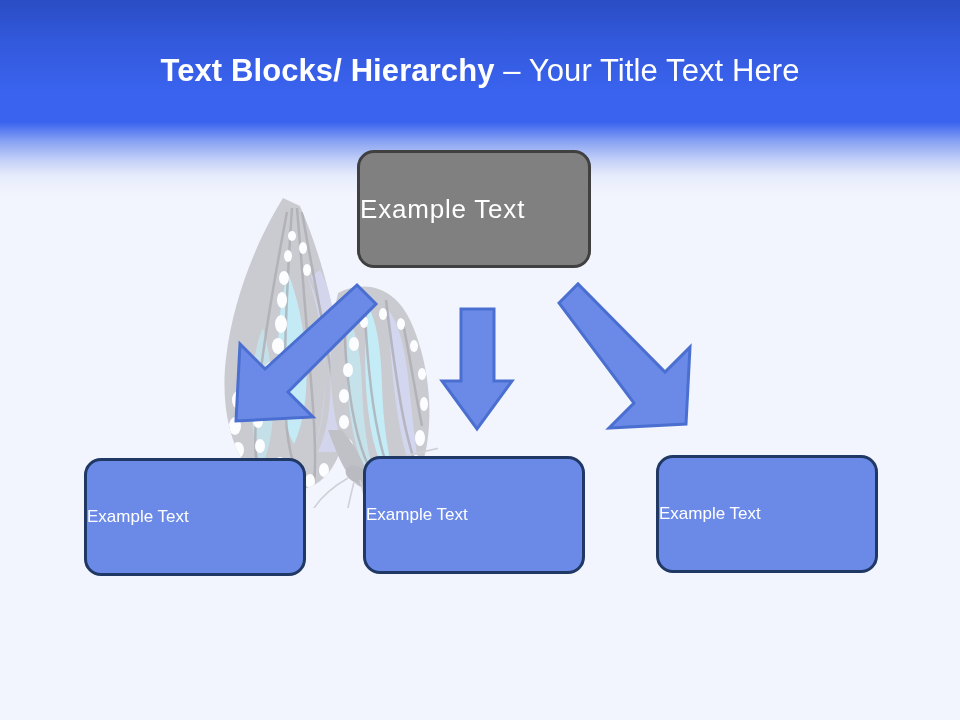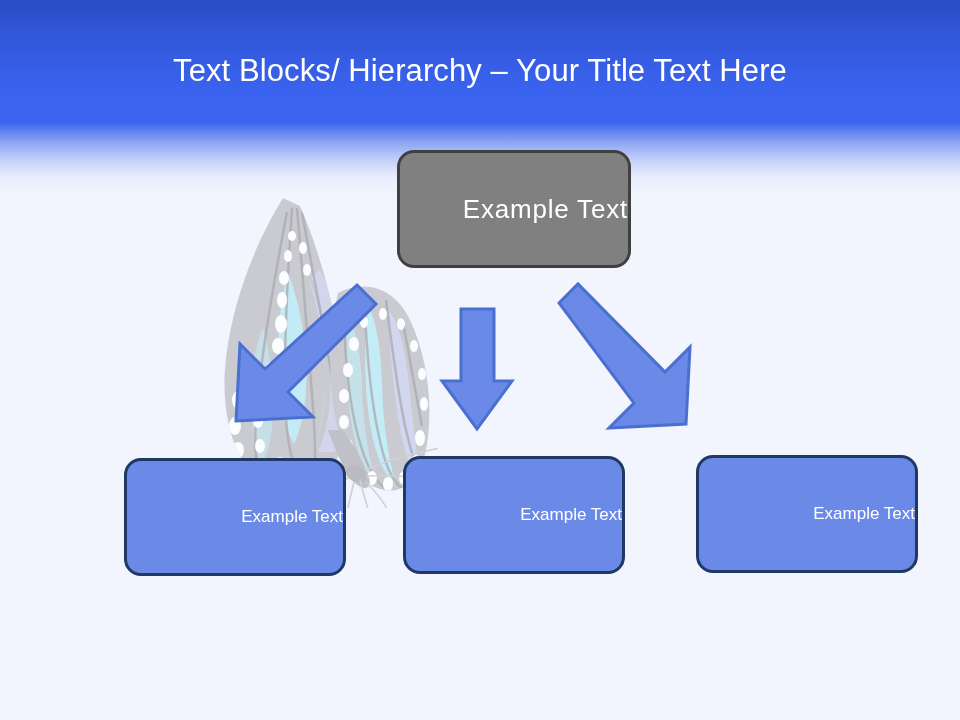--- a/index.html
+++ b/index.html
@@ -45,43 +45,42 @@
     left: 0;
     top: 50px;
     width: 960px;
     text-align: center;
     color: #ffffff;
     font-size: 31px;
     line-height: 42px;
     white-space: nowrap;
     letter-spacing: 0.1px;
   }
-  .title .strong { font-weight: normal; }
+  .title .strong { font-weight: bold; }
   .title .light  { font-weight: normal; }
 
   
   .butterfly {
     position: absolute;
     left: 188px;
     top: 178px;
     width: 250px;
     height: 330px;
     opacity: 0.82;
   }
 
   
   .node {
     position: absolute;
     box-sizing: border-box;
     display: flex;
     align-items: center;
-    justify-content: flex-end;
+    justify-content: flex-start;
     color: #ffffff;
     text-align: center;
-    margin-left: 40px;
   }
 
   .node-top {
     left: 357px;
     top: 150px;
     width: 234px;
     height: 118px;
     background: #808080;
     border: 3px solid #404040;
     border-radius: 17px;

